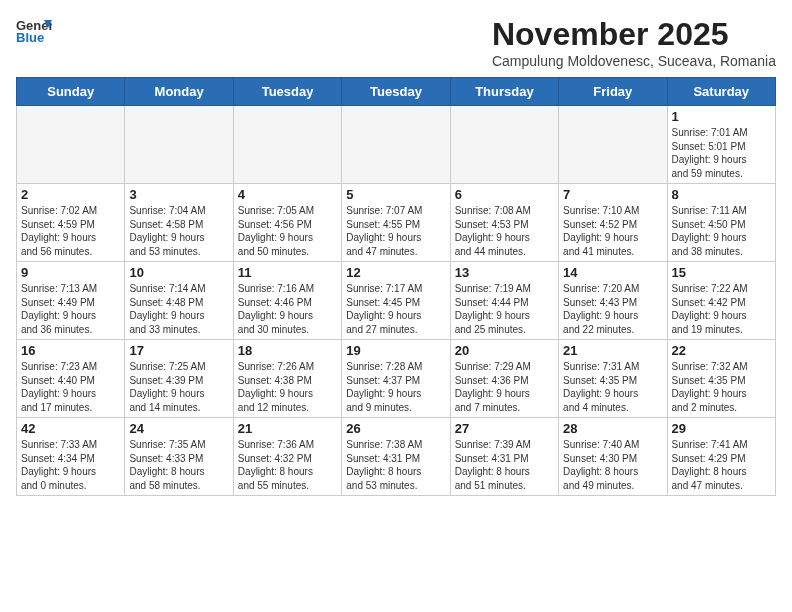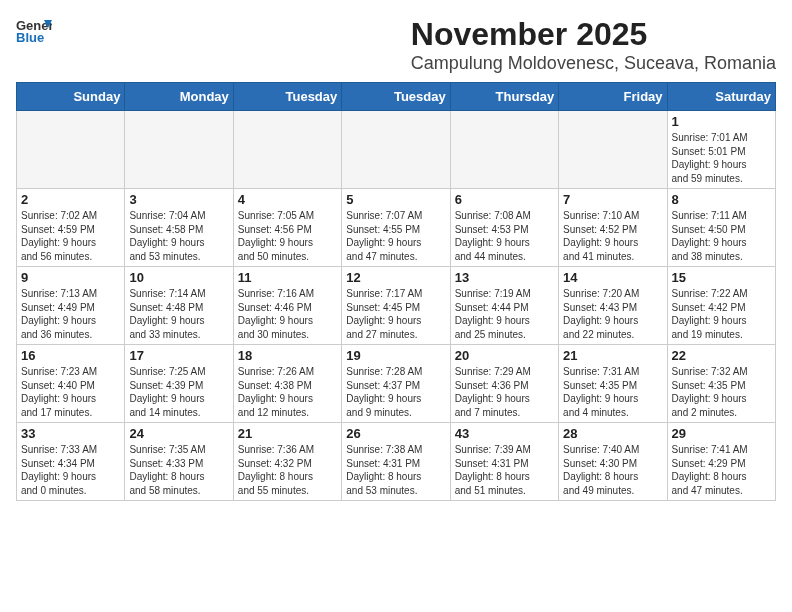--- a/index.html
+++ b/index.html
@@ -27,35 +27,35 @@
     }
     .title-block {
       text-align: left;
     }
     .month-title {
       font-size: 32px;
       font-weight: bold;
       color: #222;
     }
     .subtitle {
-      font-size: 18px;
+      font-size: 14px;
       color: #444;
     }
     .calendar {
       width: 100%;
       border-collapse: collapse;
       border: 1px solid #ccc;
     }
     .calendar th {
       background: #2a6db5;
       color: #fff;
       font-size: 13px;
       font-weight: bold;
       padding: 6px 4px;
-      text-align: right;
+      text-align: center;
       border: 1px solid #1e5a96;
     }
     .calendar td {
       vertical-align: top;
       border: 1px solid #ccc;
       padding: 3px 4px;
       font-size: 10px;
       color: #333;
       width: calc(100% / 7);
       min-height: 70px;
@@ -204,37 +204,37 @@
           <span class="day-number">21</span>
           <div class="day-info">Sunrise: 7:31 AM<br>Sunset: 4:35 PM<br>Daylight: 9 hours<br>and 4 minutes.</div>
         </td>
         <td>
           <span class="day-number">22</span>
           <div class="day-info">Sunrise: 7:32 AM<br>Sunset: 4:35 PM<br>Daylight: 9 hours<br>and 2 minutes.</div>
         </td>
       </tr>
       <tr>
         <td>
-          <span class="day-number">33</span>
+          <span class="day-number">42</span>
           <div class="day-info">Sunrise: 7:33 AM<br>Sunset: 4:34 PM<br>Daylight: 9 hours<br>and 0 minutes.</div>
         </td>
         <td>
           <span class="day-number">24</span>
           <div class="day-info">Sunrise: 7:35 AM<br>Sunset: 4:33 PM<br>Daylight: 8 hours<br>and 58 minutes.</div>
         </td>
         <td>
           <span class="day-number">21</span>
           <div class="day-info">Sunrise: 7:36 AM<br>Sunset: 4:32 PM<br>Daylight: 8 hours<br>and 55 minutes.</div>
         </td>
         <td>
           <span class="day-number">26</span>
           <div class="day-info">Sunrise: 7:38 AM<br>Sunset: 4:31 PM<br>Daylight: 8 hours<br>and 53 minutes.</div>
         </td>
         <td>
-          <span class="day-number">43</span>
+          <span class="day-number">27</span>
           <div class="day-info">Sunrise: 7:39 AM<br>Sunset: 4:31 PM<br>Daylight: 8 hours<br>and 51 minutes.</div>
         </td>
         <td>
           <span class="day-number">28</span>
           <div class="day-info">Sunrise: 7:40 AM<br>Sunset: 4:30 PM<br>Daylight: 8 hours<br>and 49 minutes.</div>
         </td>
         <td>
           <span class="day-number">29</span>
           <div class="day-info">Sunrise: 7:41 AM<br>Sunset: 4:29 PM<br>Daylight: 8 hours<br>and 47 minutes.</div>
         </td>

